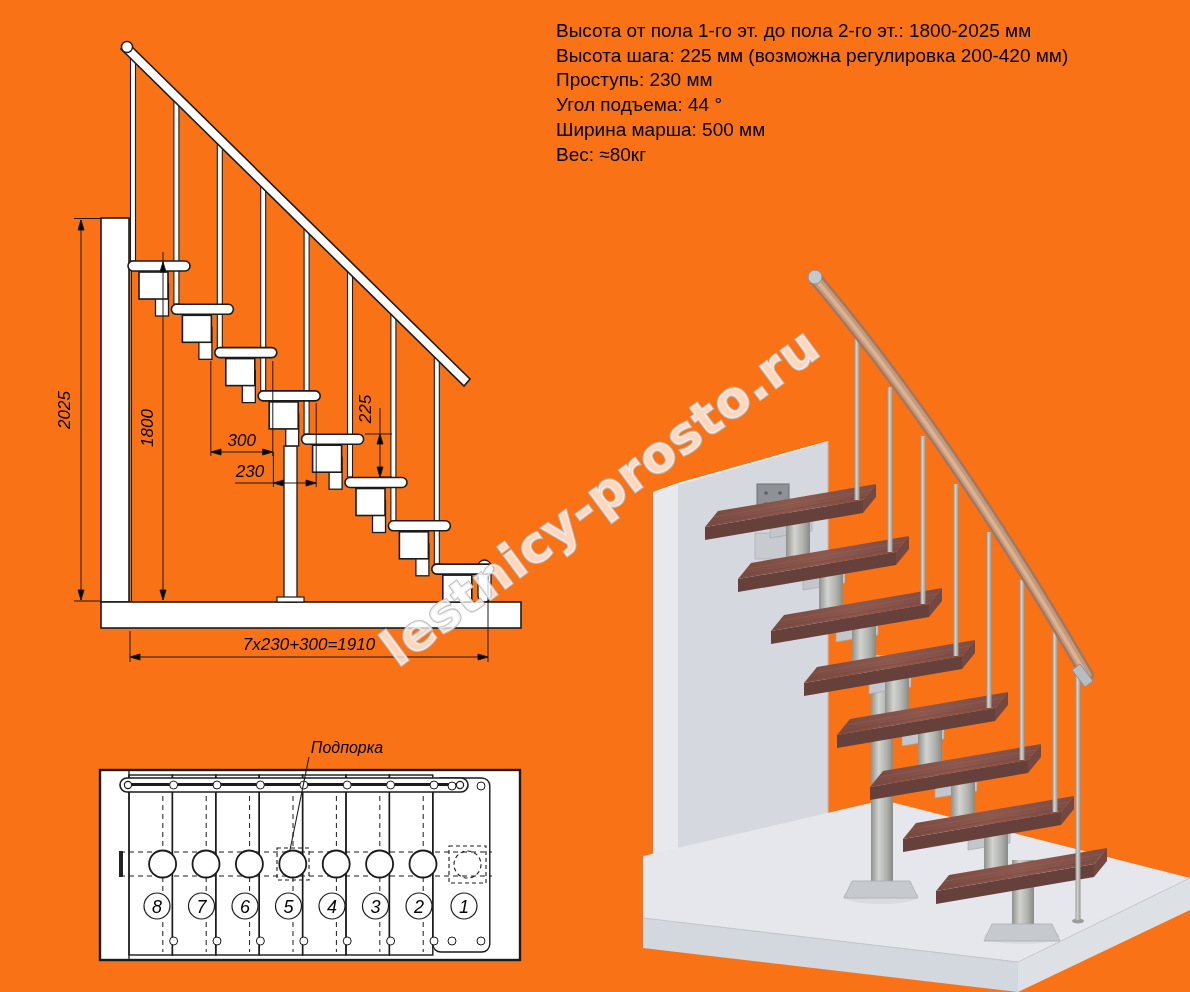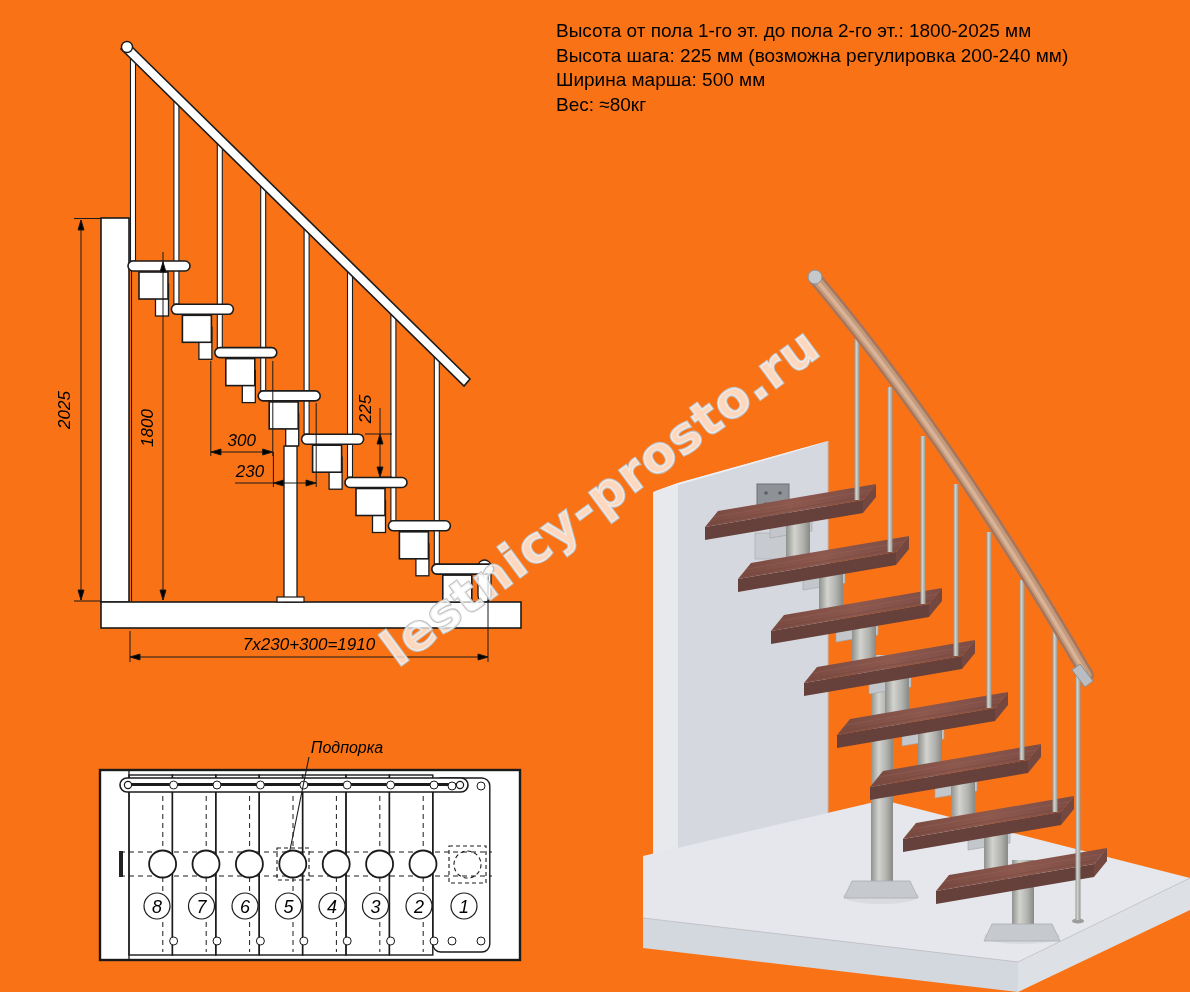--- a/index.html
+++ b/index.html
@@ -16,21 +16,23 @@
   .numtxt{font-size:18px;font-style:italic;fill:#000;}
   .lbltxt{font-size:16px;font-style:italic;fill:#000;}
 </style>
 </head>
 <body>
 
 <div id="canvas">
 
   <div class="specs">
     <div>Высота от пола 1-го эт. до пола 2-го эт.: 1800-2025 мм</div>
-    <div>Высота шага: 225 мм (возможна регулировка 200-240 мм)</div>
+    <div>Высота шага: 225 мм (возможна регулировка 200-420 мм)</div>
+    <div>Проступь: 230 мм</div>
+    <div>Угол подъема: 44 °</div>
     <div>Ширина марша: 500 мм</div>
     <div>Вес: ≈80кг</div>
   </div>
 
   <svg id="side-svg" width="560" height="700" viewBox="0 0 560 700">
     <defs>
       <path id="arr" d="M0,0 L-10,-3 L-10,3 Z" fill="#000"></path>
     </defs>
     <g stroke="#1b1b1b" fill="none" stroke-width="1.6">
 

